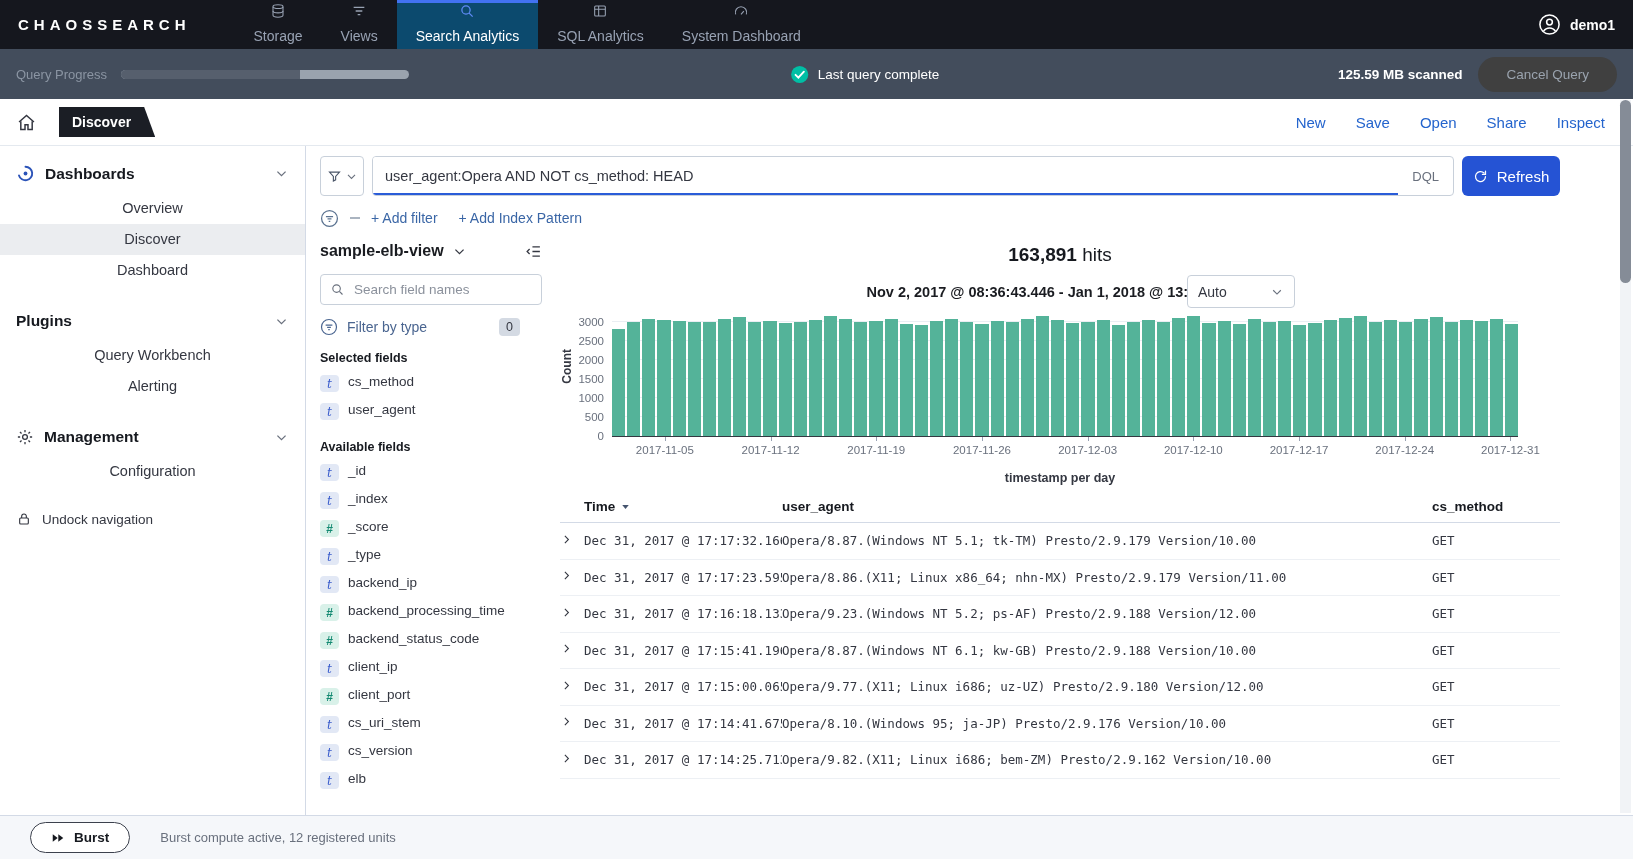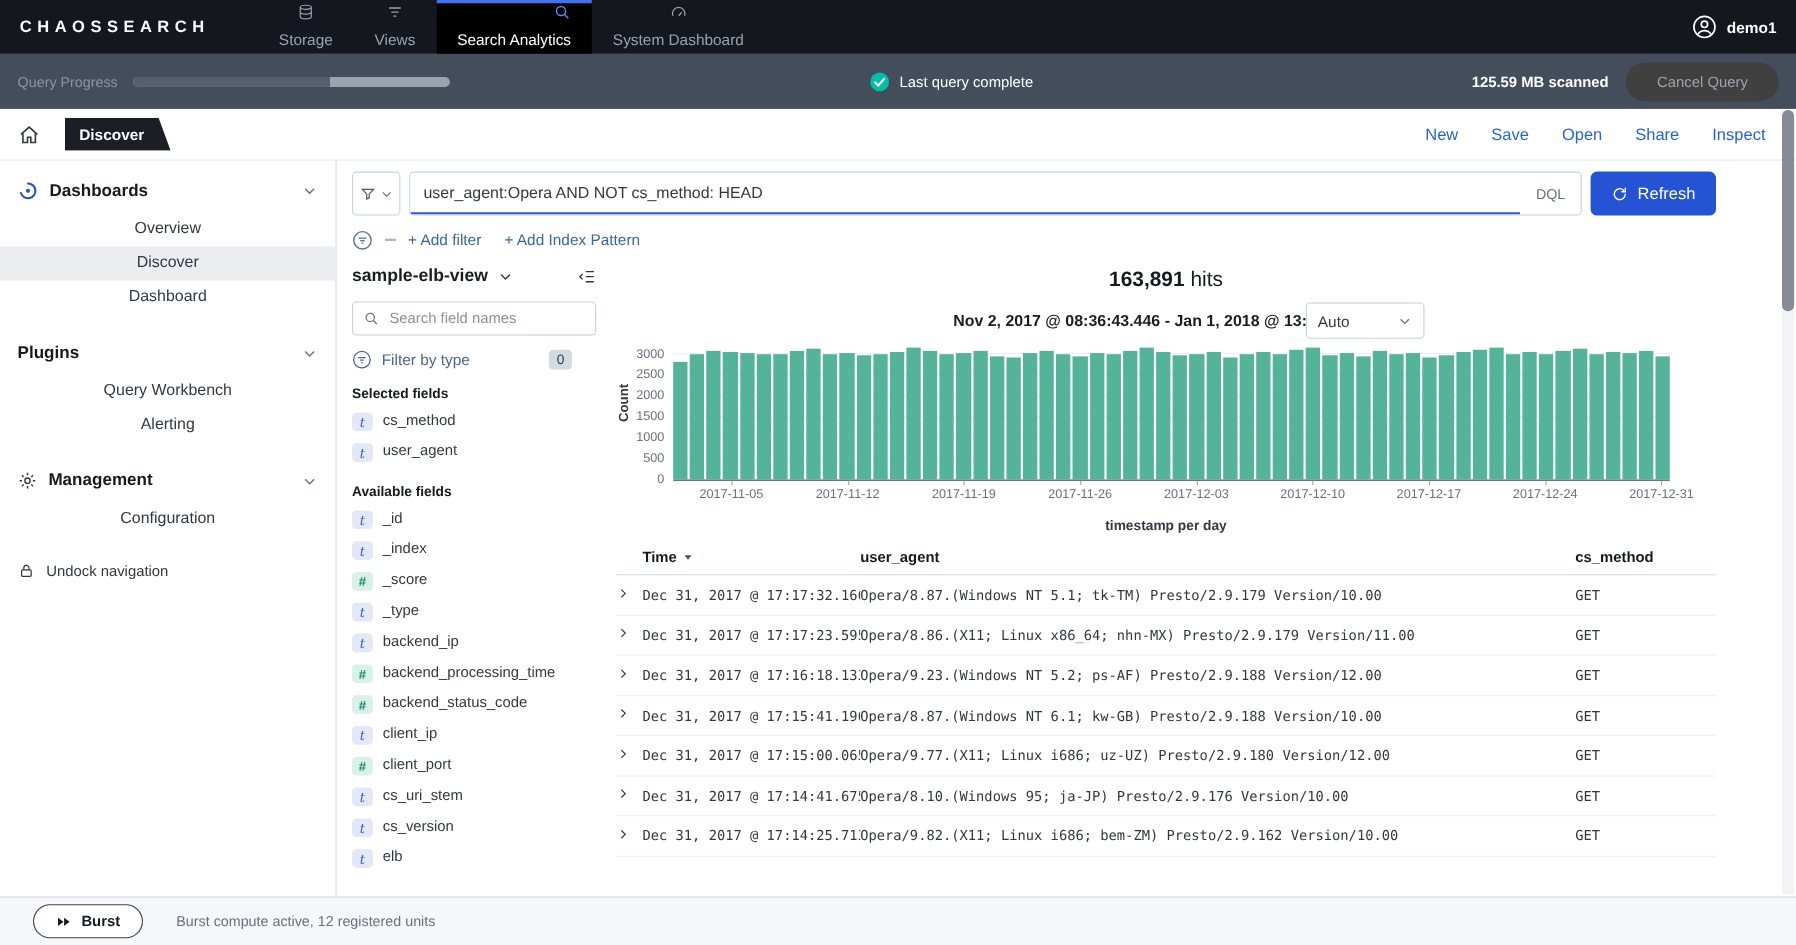--- a/index.html
+++ b/index.html
@@ -9,21 +9,21 @@
   .ic { display:inline-flex; align-items:center; justify-content:center; flex:none; }
   svg { display:block; }
 
   
   .topnav { height:49px; flex:none; background:#15171e; display:flex; align-items:stretch; color:#98a2b3; }
   .logo { display:flex; align-items:center; padding:0 44px 0 18px; color:#fff; font-size:15px;
     font-weight:600; letter-spacing:5px; cursor:pointer; }
   .nav-items { display:flex; align-items:stretch; }
   .nav-item { display:flex; align-items:center; gap:9px; padding:0 19px; font-size:14px; cursor:pointer;
     border-top:3px solid transparent; border-bottom:3px solid transparent; color:#98a2b3;flex-direction:column; }
-  .nav-item.active { background:#000000; border-top-color:#4272f2; color:#fff;align-items:flex-end; }
+  .nav-item.active { background:#0c4a6e; border-top-color:#4272f2; color:#fff; }
   .nav-item.active .ic { color:#5f8bf7; }
   .topnav-user { margin-left:auto; display:flex; align-items:center; gap:9px; padding:0 18px;
     color:#fff; font-size:14px; font-weight:700; cursor:pointer; }
 
   
   .progress-row { height:50px; flex:none; background:#434d5c; display:flex; align-items:center;
     padding:0 16px; position:relative; color:#fff; }
   .qp-label { color:#8b95a3; font-size:13px; margin-right:14px; }
   .qp-bar { width:288px; height:9px; border-radius:5px; background:#9aa3ae; overflow:hidden; }
   .qp-fill { width:62%; height:100%; background:#565f6d; }
@@ -58,21 +58,21 @@
 
   
   .search-row { display:flex; gap:8px; align-items:stretch; height:40px; }
   .saved-dd { width:44px; border:1px solid #c8d0da; border-radius:4px; display:flex; align-items:center;
     justify-content:center; gap:3px; cursor:pointer; background:#fff; }
   .query-box { flex:1; border:1px solid #c8d0da; border-radius:4px; display:flex; align-items:stretch;
     overflow:hidden; background:#fff; }
   .query-input { flex:1; border:none; outline:none; padding:0 12px; font-size:14.5px; color:#343741;
     box-shadow:inset 0 -2px 0 #2a5cd8; font-family:inherit; min-width:0; }
   .dql { display:flex; align-items:center; padding:0 14px; color:#69707d; font-size:13px; cursor:pointer; }
-  .refresh-btn { width:114px; background:#2553d4; color:#fff; border:none; border-radius:6px;
+  .refresh-btn { width:98px; background:#2553d4; color:#fff; border:none; border-radius:6px;
     display:flex; align-items:center; justify-content:center; gap:9px; font-size:15px;
     font-family:inherit; cursor:pointer; }
 
   
   .filter-row { display:flex; align-items:center; gap:11px; margin-top:11px; height:22px; }
   .filter-dash { width:10px; height:2px; background:#aab4c0; }
   .filter-link { color:#3a66a6; font-size:14px; cursor:pointer; }
   .filter-link + .filter-link { margin-left:10px; }
 
   
@@ -168,20 +168,29 @@
         <span>Views</span>
       </div>
       <div class="nav-item active">
         <span class="ic">
           <svg viewBox="0 0 24 24" width="16" height="16" fill="none" stroke="currentColor" stroke-width="1.9">
             <circle cx="10.5" cy="10.5" r="6.2"></circle>
             <path d="M15.2 15.2 20.5 20.5"></path>
           </svg>
         </span>
         <span>Search Analytics</span>
+      </div>
+      <div class="nav-item">
+        <span class="ic">
+          <svg viewBox="0 0 24 24" width="16" height="16" fill="none" stroke="currentColor" stroke-width="1.6">
+            <rect x="4" y="4.5" width="16" height="15" rx="1.5"></rect>
+            <path d="M4 9.5h16M10 4.5v15"></path>
+          </svg>
+        </span>
+        <span>SQL Analytics</span>
       </div>
       <div class="nav-item">
         <span class="ic">
           <svg viewBox="0 0 24 24" width="16" height="16" fill="none" stroke="currentColor" stroke-width="1.7">
             <path d="M4 17a8.5 8.5 0 1 1 16 0"></path>
             <path d="M12 17l4.2-4.8"></path>
           </svg>
         </span>
         <span>System Dashboard</span>
       </div>

